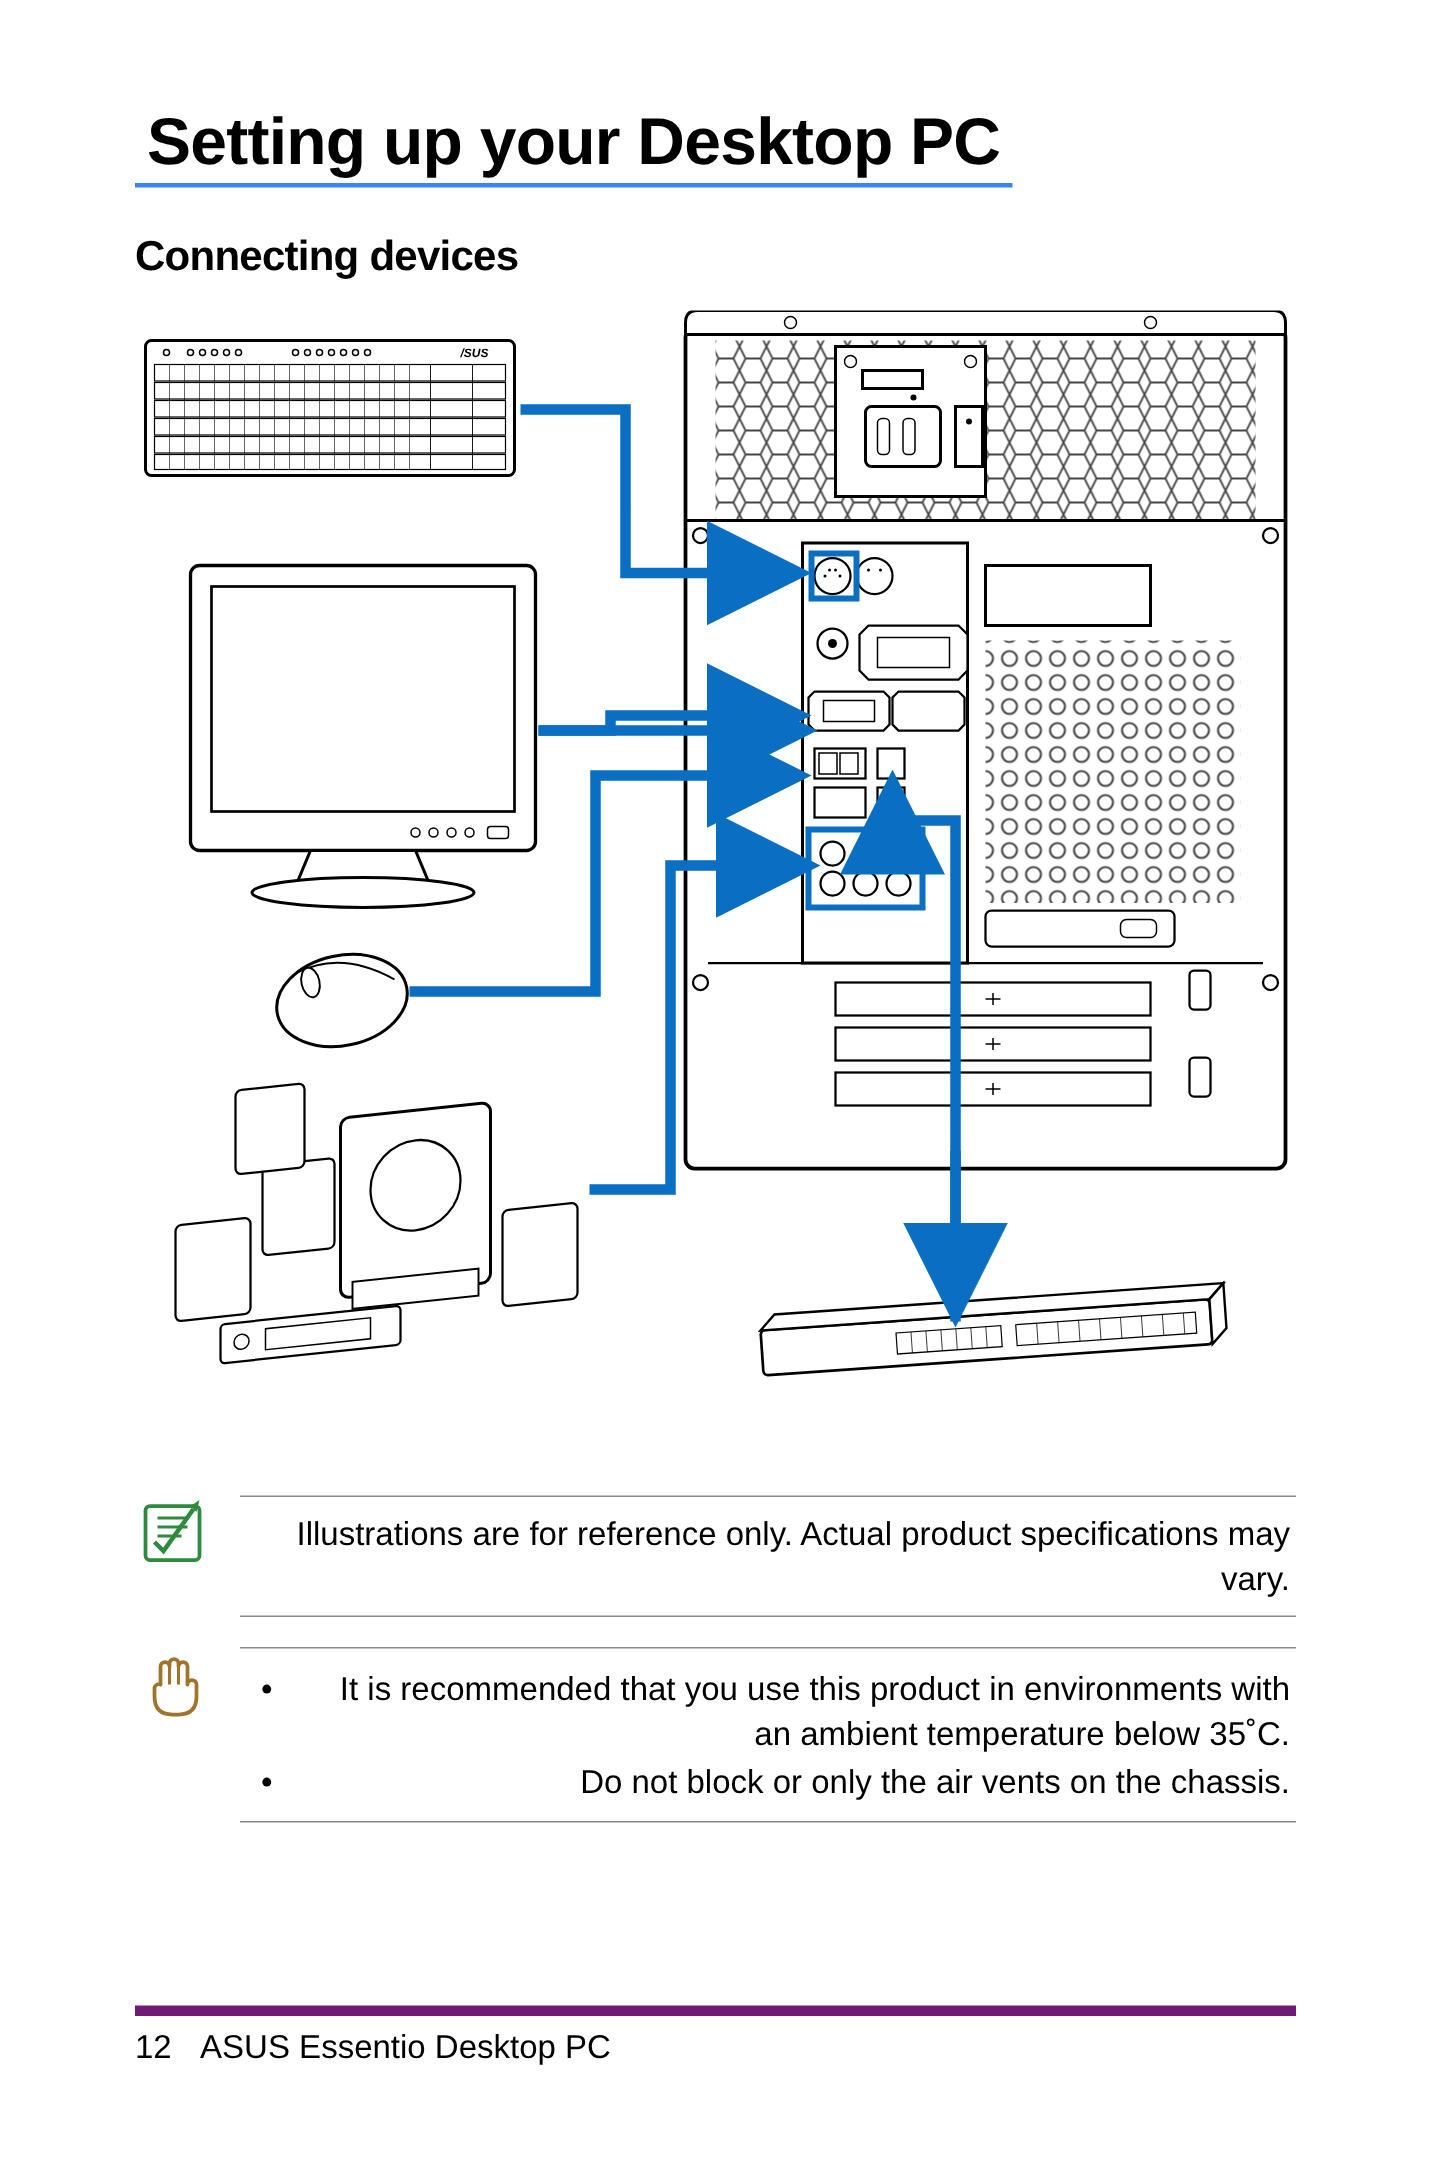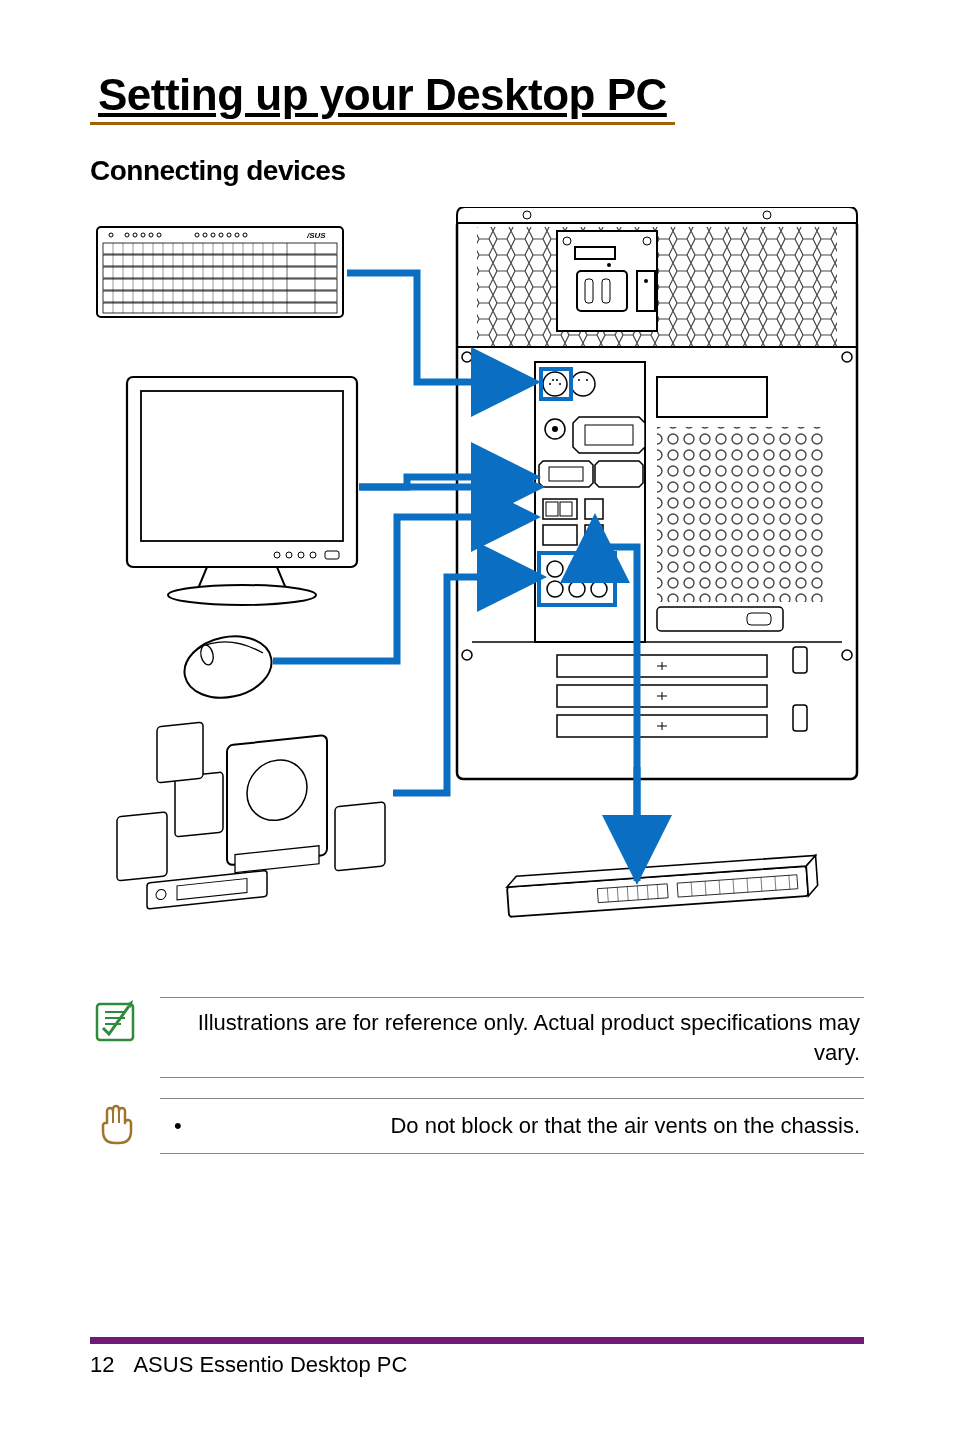--- a/index.html
+++ b/index.html
@@ -9,26 +9,25 @@
     background: #fff;
     font-family: "Segoe UI", Arial, sans-serif;
     color: #000;
     position: relative;
     padding: 70px 90px 60px 90px;
   }
   .title {
     font-size: 44px;
     font-weight: 900;
     font-family: Arial, sans-serif;
-    border-bottom: 3px solid #a16207;
+    border-bottom: 3px solid #3b82f6;
     padding: 0 8px 2px 8px;
     display: inline-block;
     margin-bottom: 30px;
     letter-spacing: -0.5px;
-    text-decoration: underline;
   }
   .subtitle {
     font-size: 28px;
     font-weight: 900;
     font-family: Arial, sans-serif;
     margin-bottom: 20px;
     letter-spacing: -0.5px;
   }
   .diagram {
     width: 100%;
@@ -385,21 +384,22 @@
   <div class="note-icon">
     <svg width="40" height="44" viewBox="0 0 40 44">
       <path d="M 12 20 V 10 a3 3 0 0 1 6 0 V 8 a3 3 0 0 1 6 0 V 10 a3 3 0 0 1 6 0 V 22 a3 3 0 0 1 6 0 V 30 q 0 12 -12 12 h -4 q -12 0 -12 -12 V 24 a3 3 0 0 1 4 -2 Z" fill="none" stroke="#a0742a" stroke-width="2.5" stroke-linejoin="round"></path>
       <line x1="18" y1="10" x2="18" y2="22" stroke="#a0742a" stroke-width="2"></line>
       <line x1="24" y1="10" x2="24" y2="22" stroke="#a0742a" stroke-width="2"></line>
       <line x1="30" y1="12" x2="30" y2="22" stroke="#a0742a" stroke-width="2"></line>
     </svg>
   </div>
   <div class="note-body">
     <ul>
-      <li>Do not block or that the air vents on the chassis.</li>
+      <li>It is recommended that you use this product in environments with an ambient temperature below 35˚C.</li>
+      <li>Do not block or only the air vents on the chassis.</li>
     </ul>
   </div>
 </div>
 
 <div class="footer">
   <span class="pn">12</span>
   <span>ASUS Essentio Desktop PC</span>
 </div>
 
 

